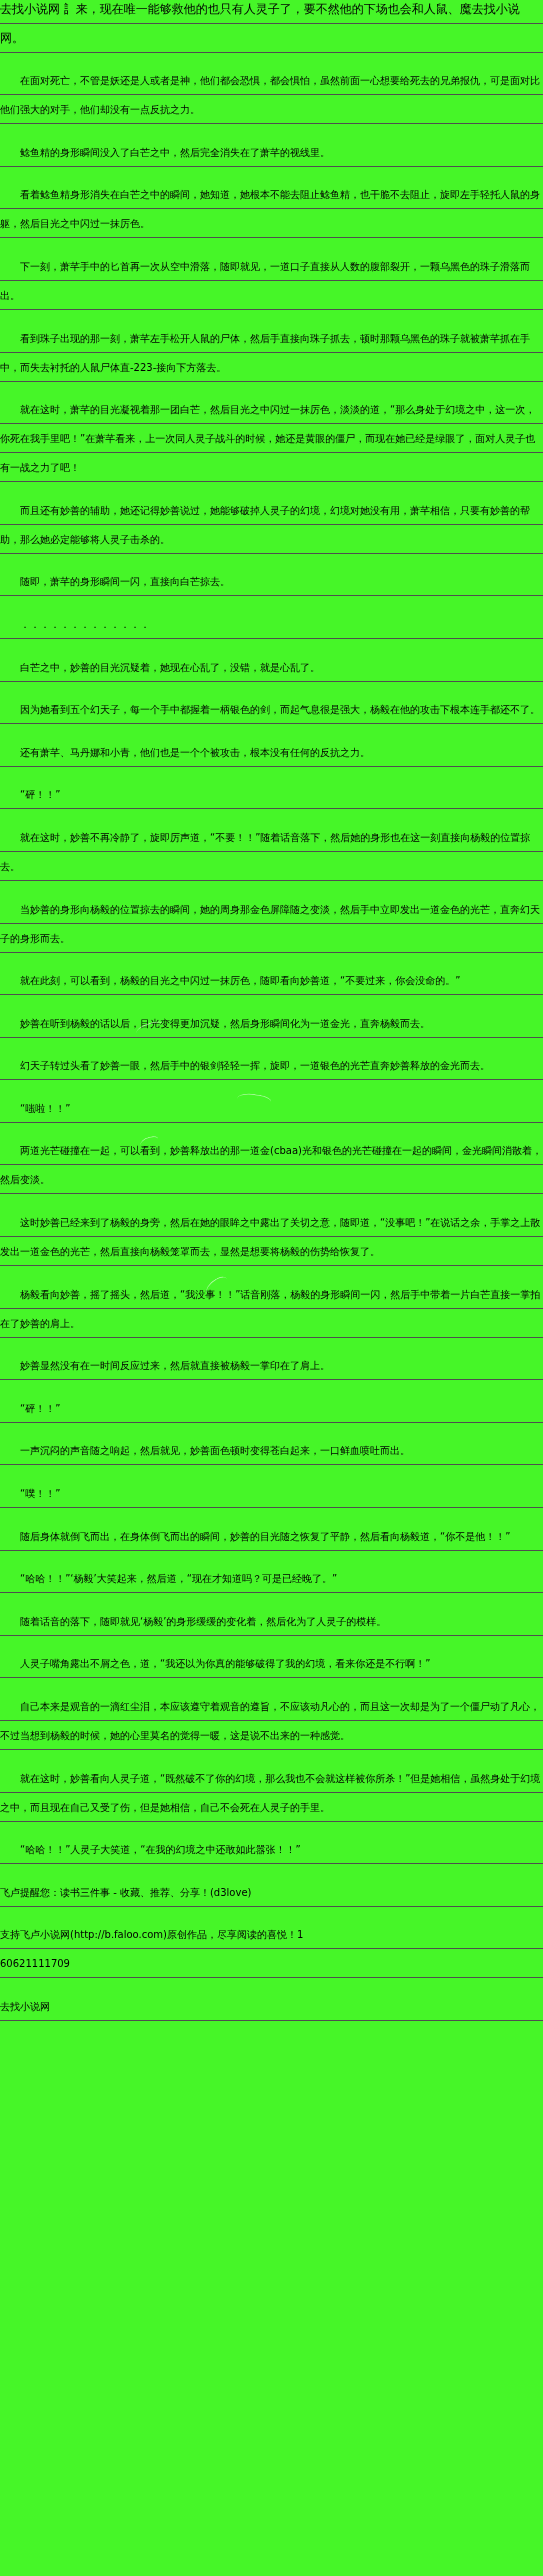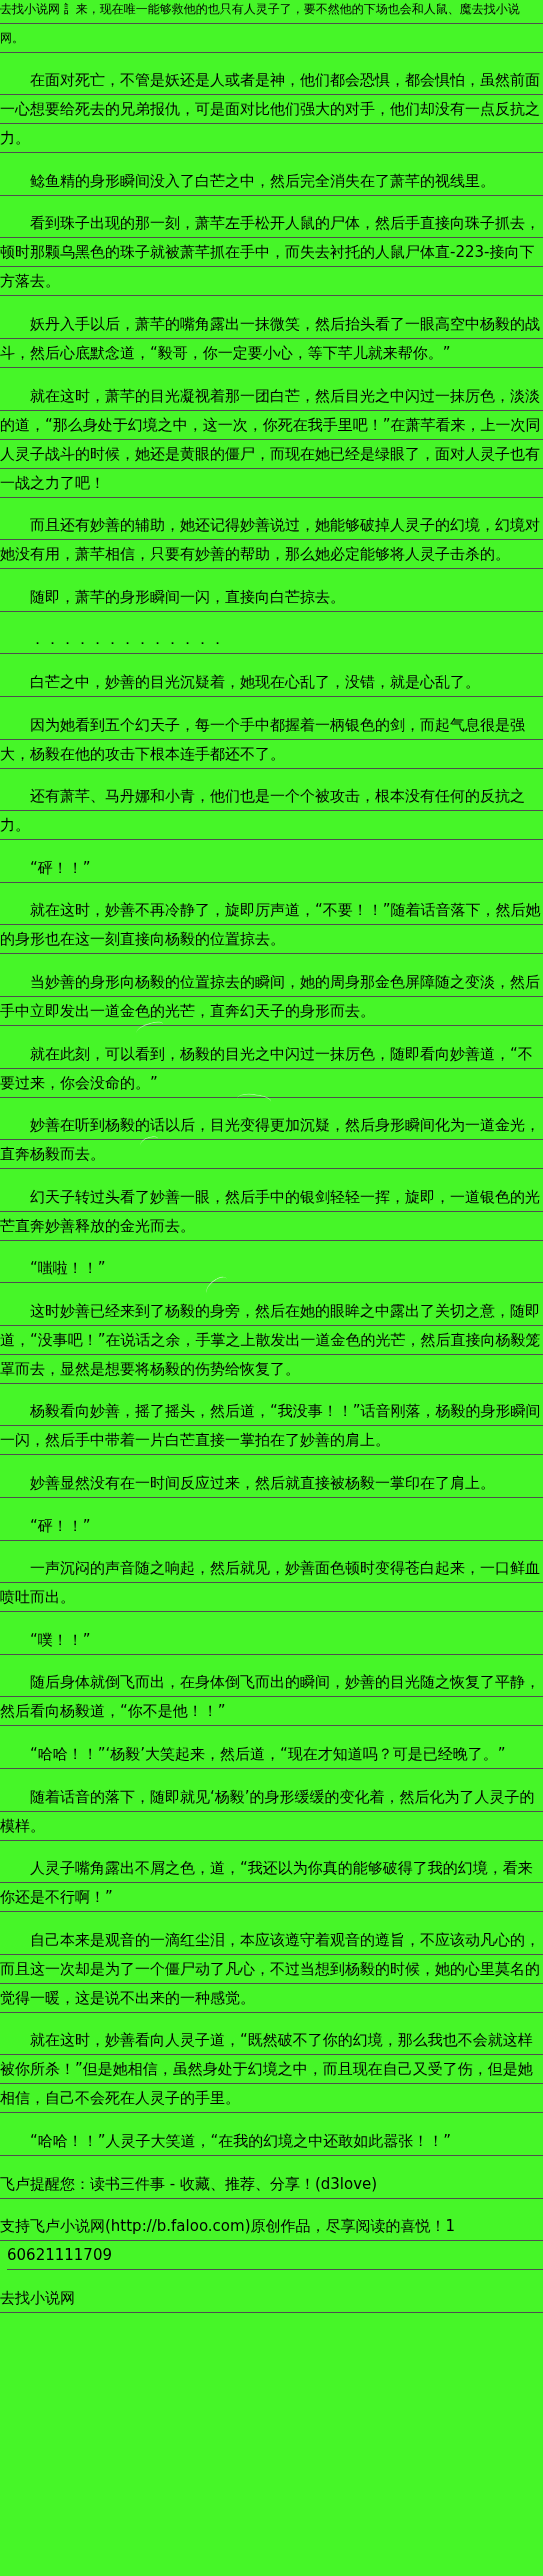--- a/index.html
+++ b/index.html
@@ -14,69 +14,71 @@
   }
   .page{
     position:relative;width:543px;height:2552px;overflow:hidden;
     background:var(--bg);
   }
   .text-flow{
     position:absolute;left:0;top:-5.4px;width:543px;
   }
   p.line{
     margin:0 0 13.6px 0;
-    font-size:15px;
+    font-size:10px;
     line-height:29px;
     letter-spacing:0;
     color:var(--ink);
     word-break:break-all;
     background-image:repeating-linear-gradient(
       to bottom,
       transparent 0px, transparent 28px,
       var(--rule) 28px, var(--rule) 29px);
   }
   p.ind{text-indent:2em;}
   p.small{font-size:12px;}
-  p.tight{margin-top:-13.6px;margin-left:7px;}
+  p.tight{margin-top:-13.6px;}
   .artifact{
     position:absolute;
     border-top:1.6px solid rgba(255,255,255,0.55);
     border-radius:60% 40% 55% 45%;
     transform:rotate(-14deg);
     pointer-events:none;
   }
   .a1{left:136px;top:1023px;width:28px;height:11px;}
   .a2{left:237px;top:1094px;width:34px;height:12.4px;transform:rotate(10deg);}
   .a3{left:140px;top:1137px;width:18.6px;height:10px;}
   .a4{left:205px;top:1279px;width:25px;height:14.7px;transform:rotate(-30deg);}
 </style>
 </head>
 <body>
 
 <div class="page">
   <div class="text-flow" id="paragraphs">
       <p class="line small">去找小说网 訁来，现在唯一能够救他的也只有人灵子了，要不然他的下场也会和人鼠、魔去找小说网。</p>
       <p class="line ind">在面对死亡，不管是妖还是人或者是神，他们都会恐惧，都会惧怕，虽然前面一心想要给死去的兄弟报仇，可是面对比他们强大的对手，他们却没有一点反抗之力。</p>
       <p class="line ind">鲶鱼精的身形瞬间没入了白芒之中，然后完全消失在了萧芊的视线里。</p>
+      <p class="line ind">看着鲶鱼精身形消失在白芒之中的瞬间，她知道，她根本不能去阻止鲶鱼精，也干脆不去阻止，旋即左手轻托人鼠的身躯，然后目光之中闪过一抹厉色。</p>
+      <p class="line ind">下一刻，萧芊手中的匕首再一次从空中滑落，随即就见，一道口子直接从人数的腹部裂开，一颗乌黑色的珠子滑落而出。</p>
       <p class="line ind">看到珠子出现的那一刻，萧芊左手松开人鼠的尸体，然后手直接向珠子抓去，顿时那颗乌黑色的珠子就被萧芊抓在手中，而失去衬托的人鼠尸体直-223-接向下方落去。</p>
-      <p class="line ind">妖丹入手以后，萧芊的嘴角露出一抹微笑，然后抬头看了一眼高空中杨毅的战斗，然后心底默念道，“毅哥，你一定要小心，等下芊儿就来帮你。”</p>
       <p class="line ind">就在这时，萧芊的目光凝视着那一团白芒，然后目光之中闪过一抹厉色，淡淡的道，“那么身处于幻境之中，这一次，你死在我手里吧！”在萧芊看来，上一次同人灵子战斗的时候，她还是黄眼的僵尸，而现在她已经是绿眼了，面对人灵子也有一战之力了吧！</p>
       <p class="line ind">而且还有妙善的辅助，她还记得妙善说过，她能够破掉人灵子的幻境，幻境对她没有用，萧芊相信，只要有妙善的帮助，那么她必定能够将人灵子击杀的。</p>
       <p class="line ind">随即，萧芊的身形瞬间一闪，直接向白芒掠去。</p>
       <p class="line ind">．．．．．．．．．．．．．</p>
       <p class="line ind">白芒之中，妙善的目光沉疑着，她现在心乱了，没错，就是心乱了。</p>
       <p class="line ind">因为她看到五个幻天子，每一个手中都握着一柄银色的剑，而起气息很是强大，杨毅在他的攻击下根本连手都还不了。</p>
       <p class="line ind">还有萧芊、马丹娜和小青，他们也是一个个被攻击，根本没有任何的反抗之力。</p>
       <p class="line ind">“砰！！”</p>
       <p class="line ind">就在这时，妙善不再冷静了，旋即厉声道，“不要！！”随着话音落下，然后她的身形也在这一刻直接向杨毅的位置掠去。</p>
       <p class="line ind">当妙善的身形向杨毅的位置掠去的瞬间，她的周身那金色屏障随之变淡，然后手中立即发出一道金色的光芒，直奔幻天子的身形而去。</p>
       <p class="line ind">就在此刻，可以看到，杨毅的目光之中闪过一抹厉色，随即看向妙善道，“不要过来，你会没命的。”</p>
       <p class="line ind">妙善在听到杨毅的话以后，目光变得更加沉疑，然后身形瞬间化为一道金光，直奔杨毅而去。</p>
       <p class="line ind">幻天子转过头看了妙善一眼，然后手中的银剑轻轻一挥，旋即，一道银色的光芒直奔妙善释放的金光而去。</p>
       <p class="line ind">“嗤啦！！”</p>
+      <p class="line ind">两道光芒碰撞在一起，可以看到，妙善释放出的那一道金(cbaa)光和银色的光芒碰撞在一起的瞬间，金光瞬间消散着，然后变淡。</p>
       <p class="line ind">这时妙善已经来到了杨毅的身旁，然后在她的眼眸之中露出了关切之意，随即道，“没事吧！”在说话之余，手掌之上散发出一道金色的光芒，然后直接向杨毅笼罩而去，显然是想要将杨毅的伤势给恢复了。</p>
       <p class="line ind">杨毅看向妙善，摇了摇头，然后道，“我没事！！”话音刚落，杨毅的身形瞬间一闪，然后手中带着一片白芒直接一掌拍在了妙善的肩上。</p>
       <p class="line ind">妙善显然没有在一时间反应过来，然后就直接被杨毅一掌印在了肩上。</p>
       <p class="line ind">“砰！！”</p>
       <p class="line ind">一声沉闷的声音随之响起，然后就见，妙善面色顿时变得苍白起来，一口鲜血喷吐而出。</p>
       <p class="line ind">“噗！！”</p>
       <p class="line ind">随后身体就倒飞而出，在身体倒飞而出的瞬间，妙善的目光随之恢复了平静，然后看向杨毅道，“你不是他！！”</p>
       <p class="line ind">“哈哈！！”‘杨毅’大笑起来，然后道，“现在才知道吗？可是已经晚了。”</p>
       <p class="line ind">随着话音的落下，随即就见‘杨毅’的身形缓缓的变化着，然后化为了人灵子的模样。</p>
       <p class="line ind">人灵子嘴角露出不屑之色，道，“我还以为你真的能够破得了我的幻境，看来你还是不行啊！”</p>

